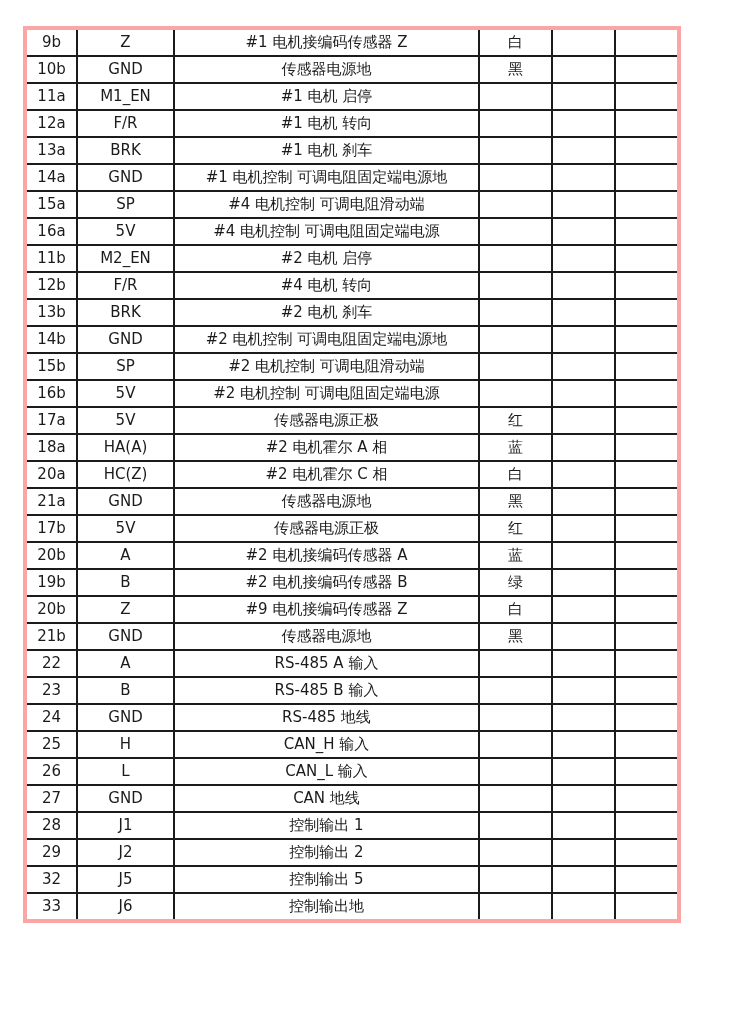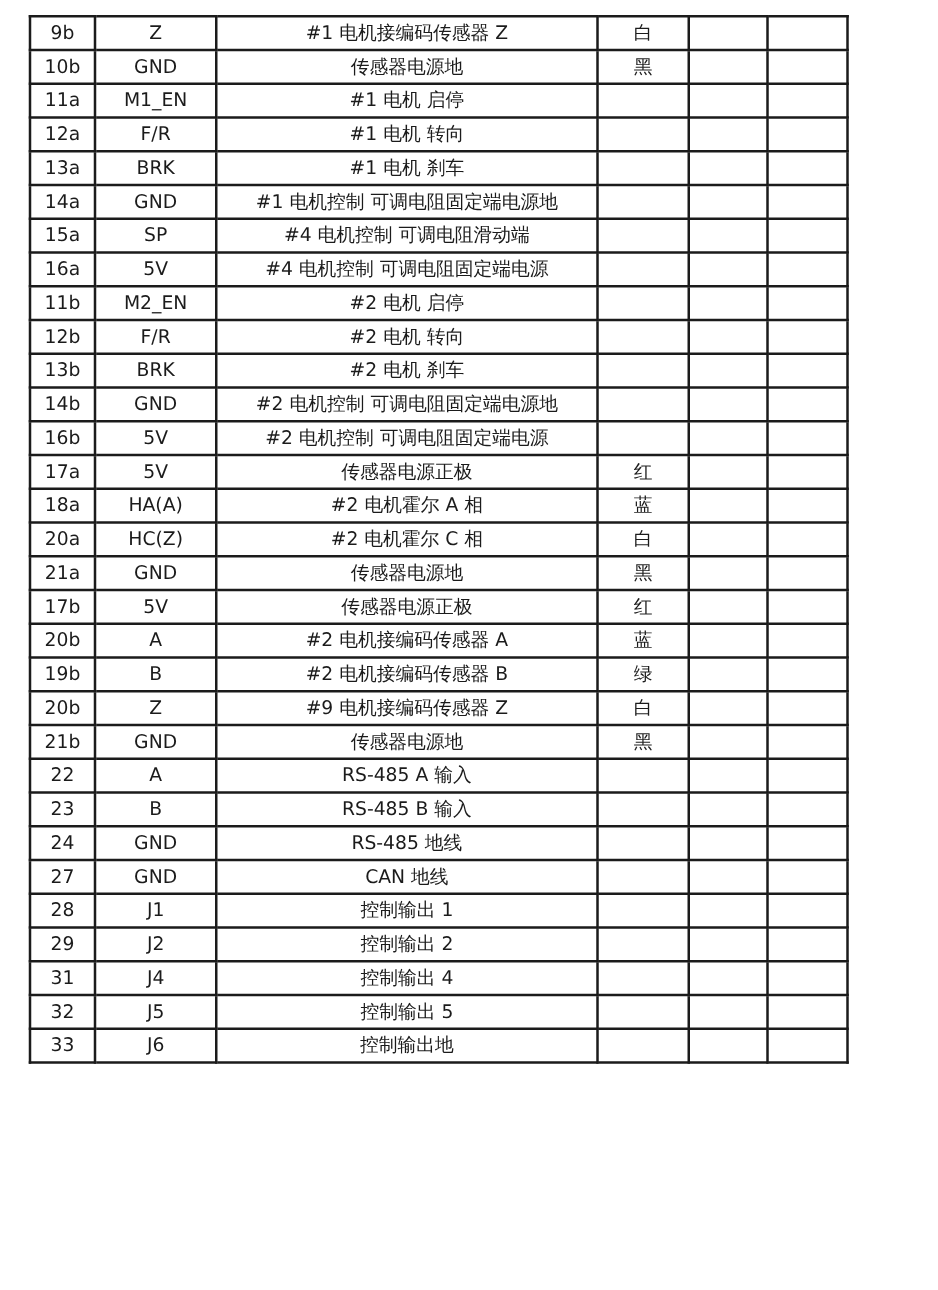--- a/index.html
+++ b/index.html
@@ -11,25 +11,25 @@
     position: relative;
     width: 750px;
     height: 1032px;
     background: #ffffff;
     overflow: hidden;
     font-family: "DejaVu Sans", "Liberation Sans", sans-serif;
   }
   table.pin-table {
     position: absolute;
     left: 23px;
-    top: 12px;
+    top: 26px;
     border-collapse: collapse;
     table-layout: fixed;
     width: 654px;
-    border: 2px solid #fca5a5;
+    border: 4px solid #fca5a5;
   }
   table.pin-table td {
     border: 2px solid #1b1b1b;
     height: 25px;
     padding: 0 2px;
     text-align: center;
     vertical-align: middle;
     font-size: 15px;
     line-height: 1;
     color: #1b1b1b;
@@ -134,21 +134,21 @@
     <td>M2_EN</td>
     <td>#2 电机 启停</td>
     <td></td>
     <td></td>
     <td></td>
   </tr>
 
   <tr>
     <td>12b</td>
     <td>F/R</td>
-    <td>#2 电机 转向</td>
+    <td>#4 电机 转向</td>
     <td></td>
     <td></td>
     <td></td>
   </tr>
 
   <tr>
     <td>13b</td>
     <td>BRK</td>
     <td>#2 电机 刹车</td>
     <td></td>
@@ -158,20 +158,28 @@
 
   <tr>
     <td>14b</td>
     <td>GND</td>
     <td>#2 电机控制 可调电阻固定端电源地</td>
     <td></td>
     <td></td>
     <td></td>
   </tr>
 
+  <tr>
+    <td>15b</td>
+    <td>SP</td>
+    <td>#2 电机控制 可调电阻滑动端</td>
+    <td></td>
+    <td></td>
+    <td></td>
+  </tr>
 
   <tr>
     <td>16b</td>
     <td>5V</td>
     <td>#2 电机控制 可调电阻固定端电源</td>
     <td></td>
     <td></td>
     <td></td>
   </tr>
 
@@ -277,21 +285,37 @@
 
   <tr>
     <td>24</td>
     <td>GND</td>
     <td>RS-485 地线</td>
     <td></td>
     <td></td>
     <td></td>
   </tr>
 
-
+  <tr>
+    <td>25</td>
+    <td>H</td>
+    <td>CAN_H 输入</td>
+    <td></td>
+    <td></td>
+    <td></td>
+  </tr>
+
+  <tr>
+    <td>26</td>
+    <td>L</td>
+    <td>CAN_L 输入</td>
+    <td></td>
+    <td></td>
+    <td></td>
+  </tr>
 
   <tr>
     <td>27</td>
     <td>GND</td>
     <td>CAN 地线</td>
     <td></td>
     <td></td>
     <td></td>
   </tr>
 
@@ -307,28 +331,20 @@
   <tr>
     <td>29</td>
     <td>J2</td>
     <td>控制输出 2</td>
     <td></td>
     <td></td>
     <td></td>
   </tr>
 
 
-  <tr>
-    <td>31</td>
-    <td>J4</td>
-    <td>控制输出 4</td>
-    <td></td>
-    <td></td>
-    <td></td>
-  </tr>
 
   <tr>
     <td>32</td>
     <td>J5</td>
     <td>控制输出 5</td>
     <td></td>
     <td></td>
     <td></td>
   </tr>
 

